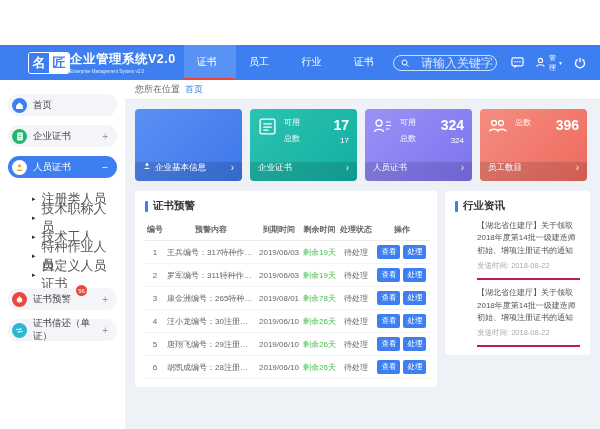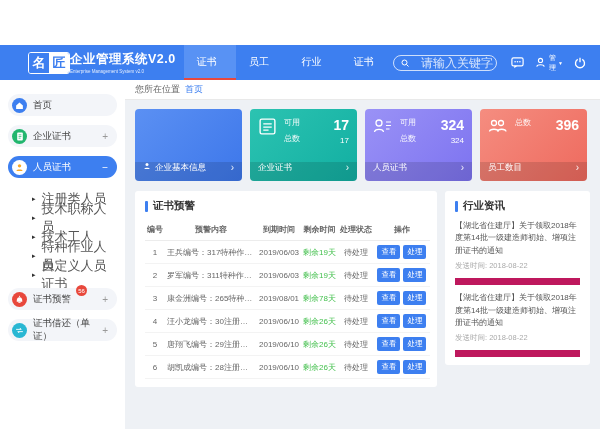--- a/index.html
+++ b/index.html
@@ -93,21 +93,21 @@
   .table-card { width:302px; flex:none; }
   table { width:100%; border-collapse:collapse; margin-top:6px; font-size:8px; color:#666; }
   th { font-weight:bold; padding:5px 2px; border-bottom:1px solid #ececec; white-space:nowrap; }
   td { padding:4px 2px; border-bottom:1px solid #f3f3f3; text-align:center; white-space:nowrap; }
   td.cell-content { text-align:left; max-width:92px; overflow:hidden; text-overflow:ellipsis; }
   .green { color:#44c04e; }
   .btn { display:inline-block; background:#3d7ff0; color:#fff; border-radius:2px;
     padding:2px 4px; font-size:7.5px; margin:0 1.5px; cursor:pointer; }
 
   .news-card { width:145px; flex:none; min-height:145px; }
-  .news-item { border-bottom:7px solid #be185d; padding:7px 0; cursor:pointer; }
+  .news-item { border-bottom:2px solid #be185d; padding:7px 0; cursor:pointer;margin-left:22px; }
   .news-title { font-size:8px; color:#555; line-height:1.55; }
   .news-date { margin-top:4px; font-size:7.5px; color:#aaa; }
 
   svg { display:block; }
 </style>
 </head>
 <body>
 
 <div class="page">
 

